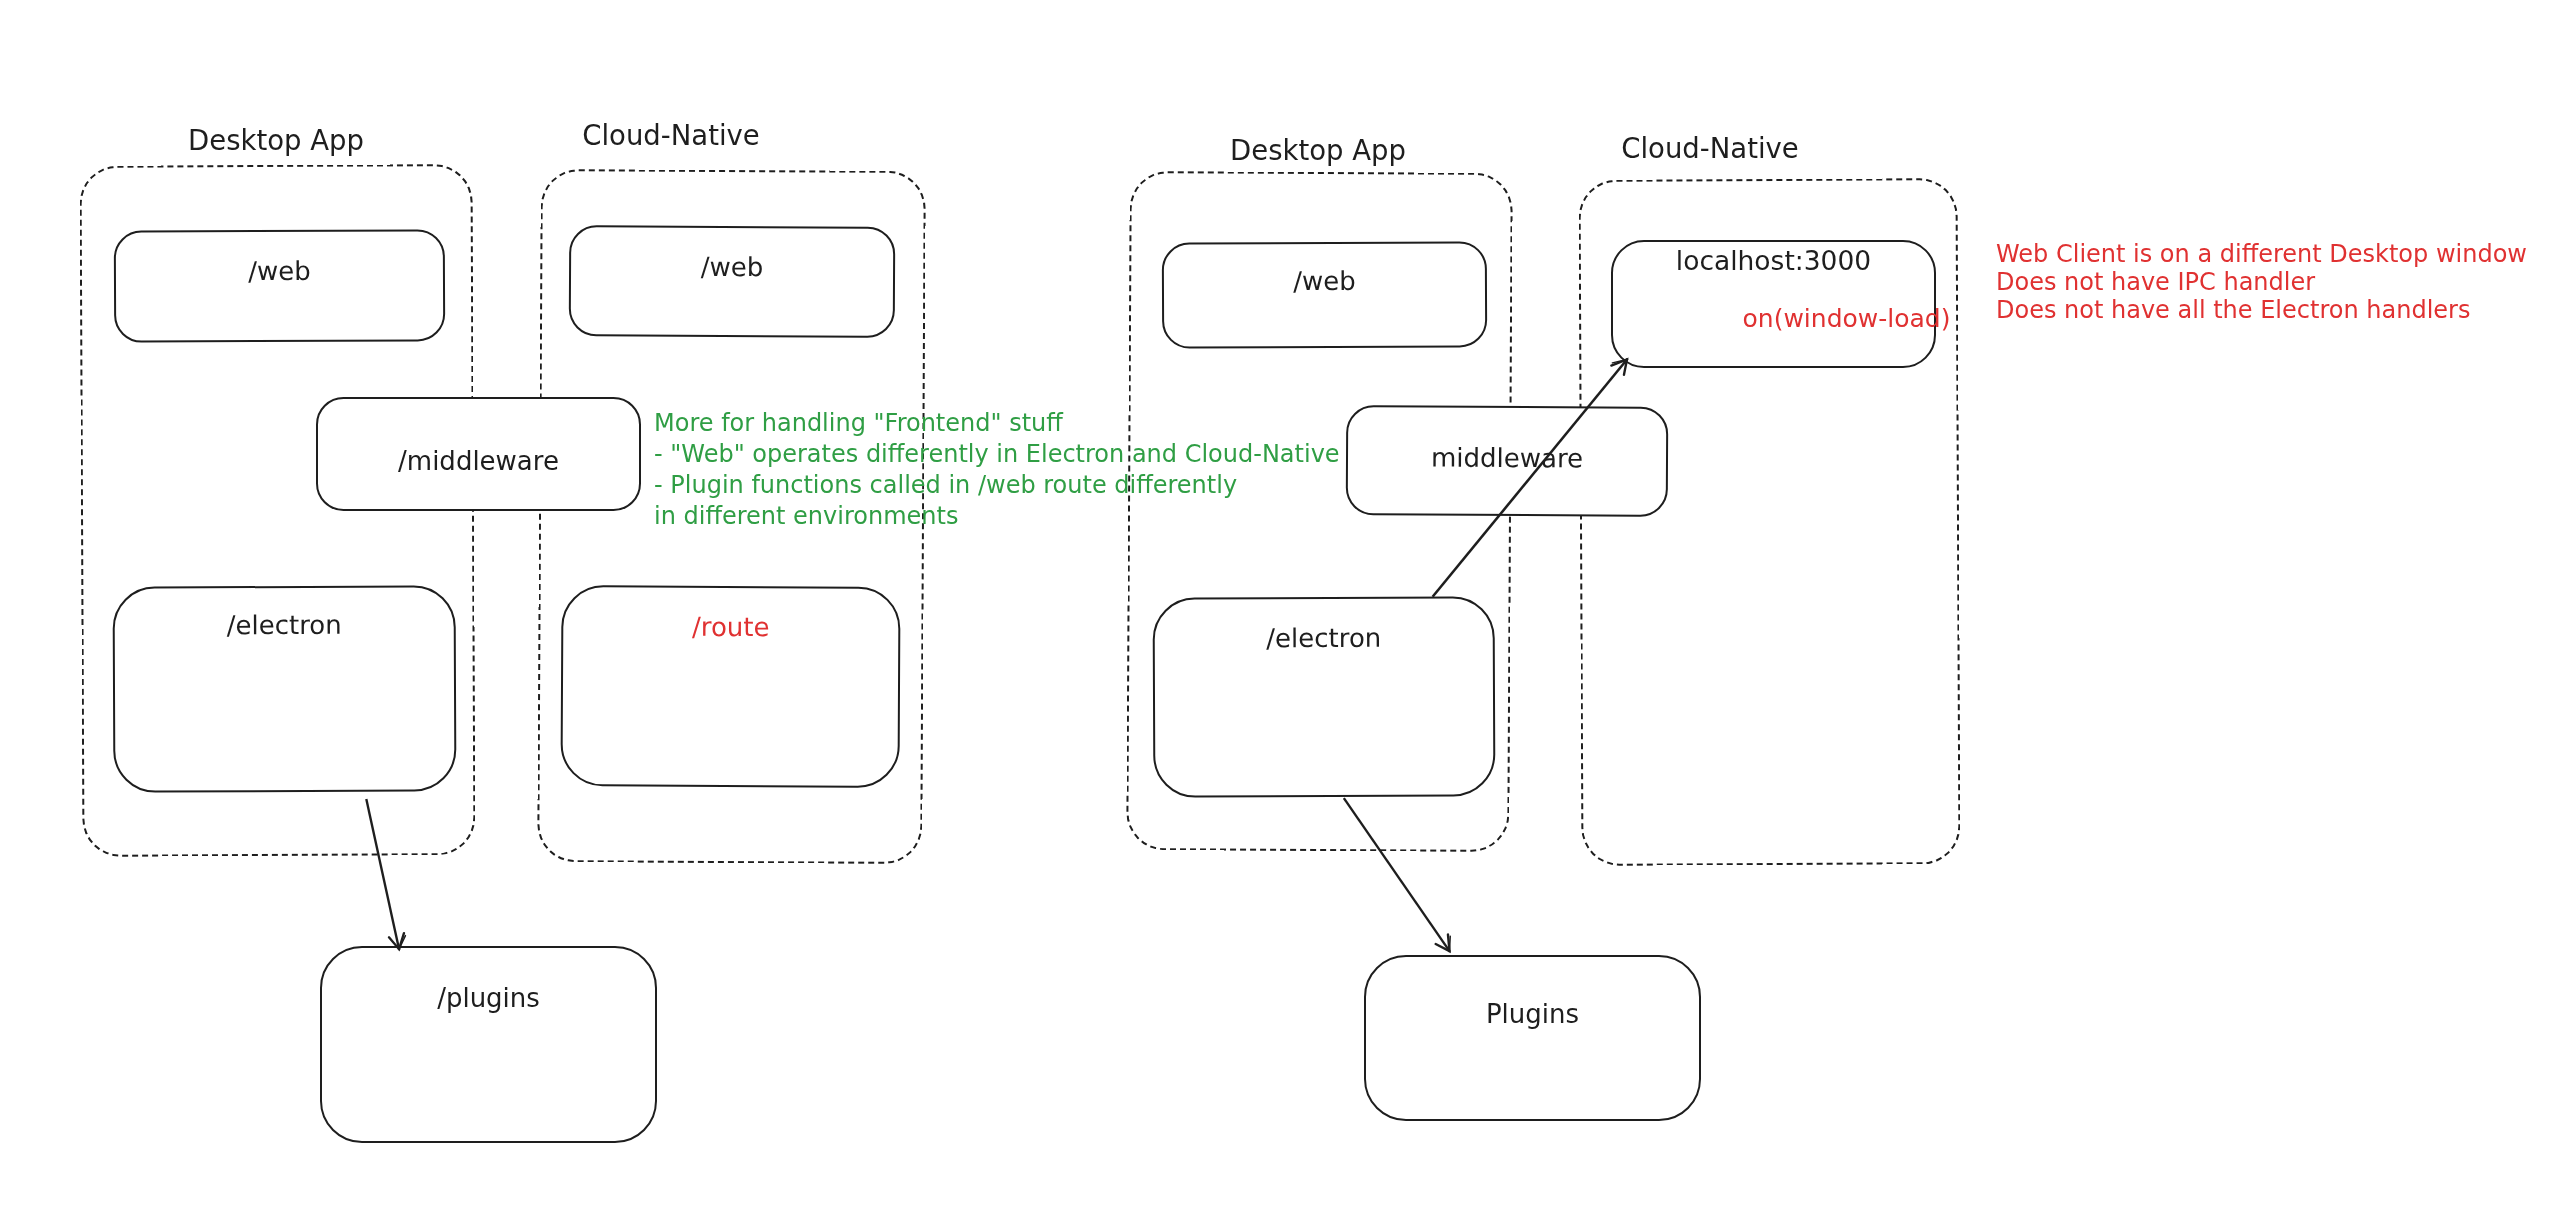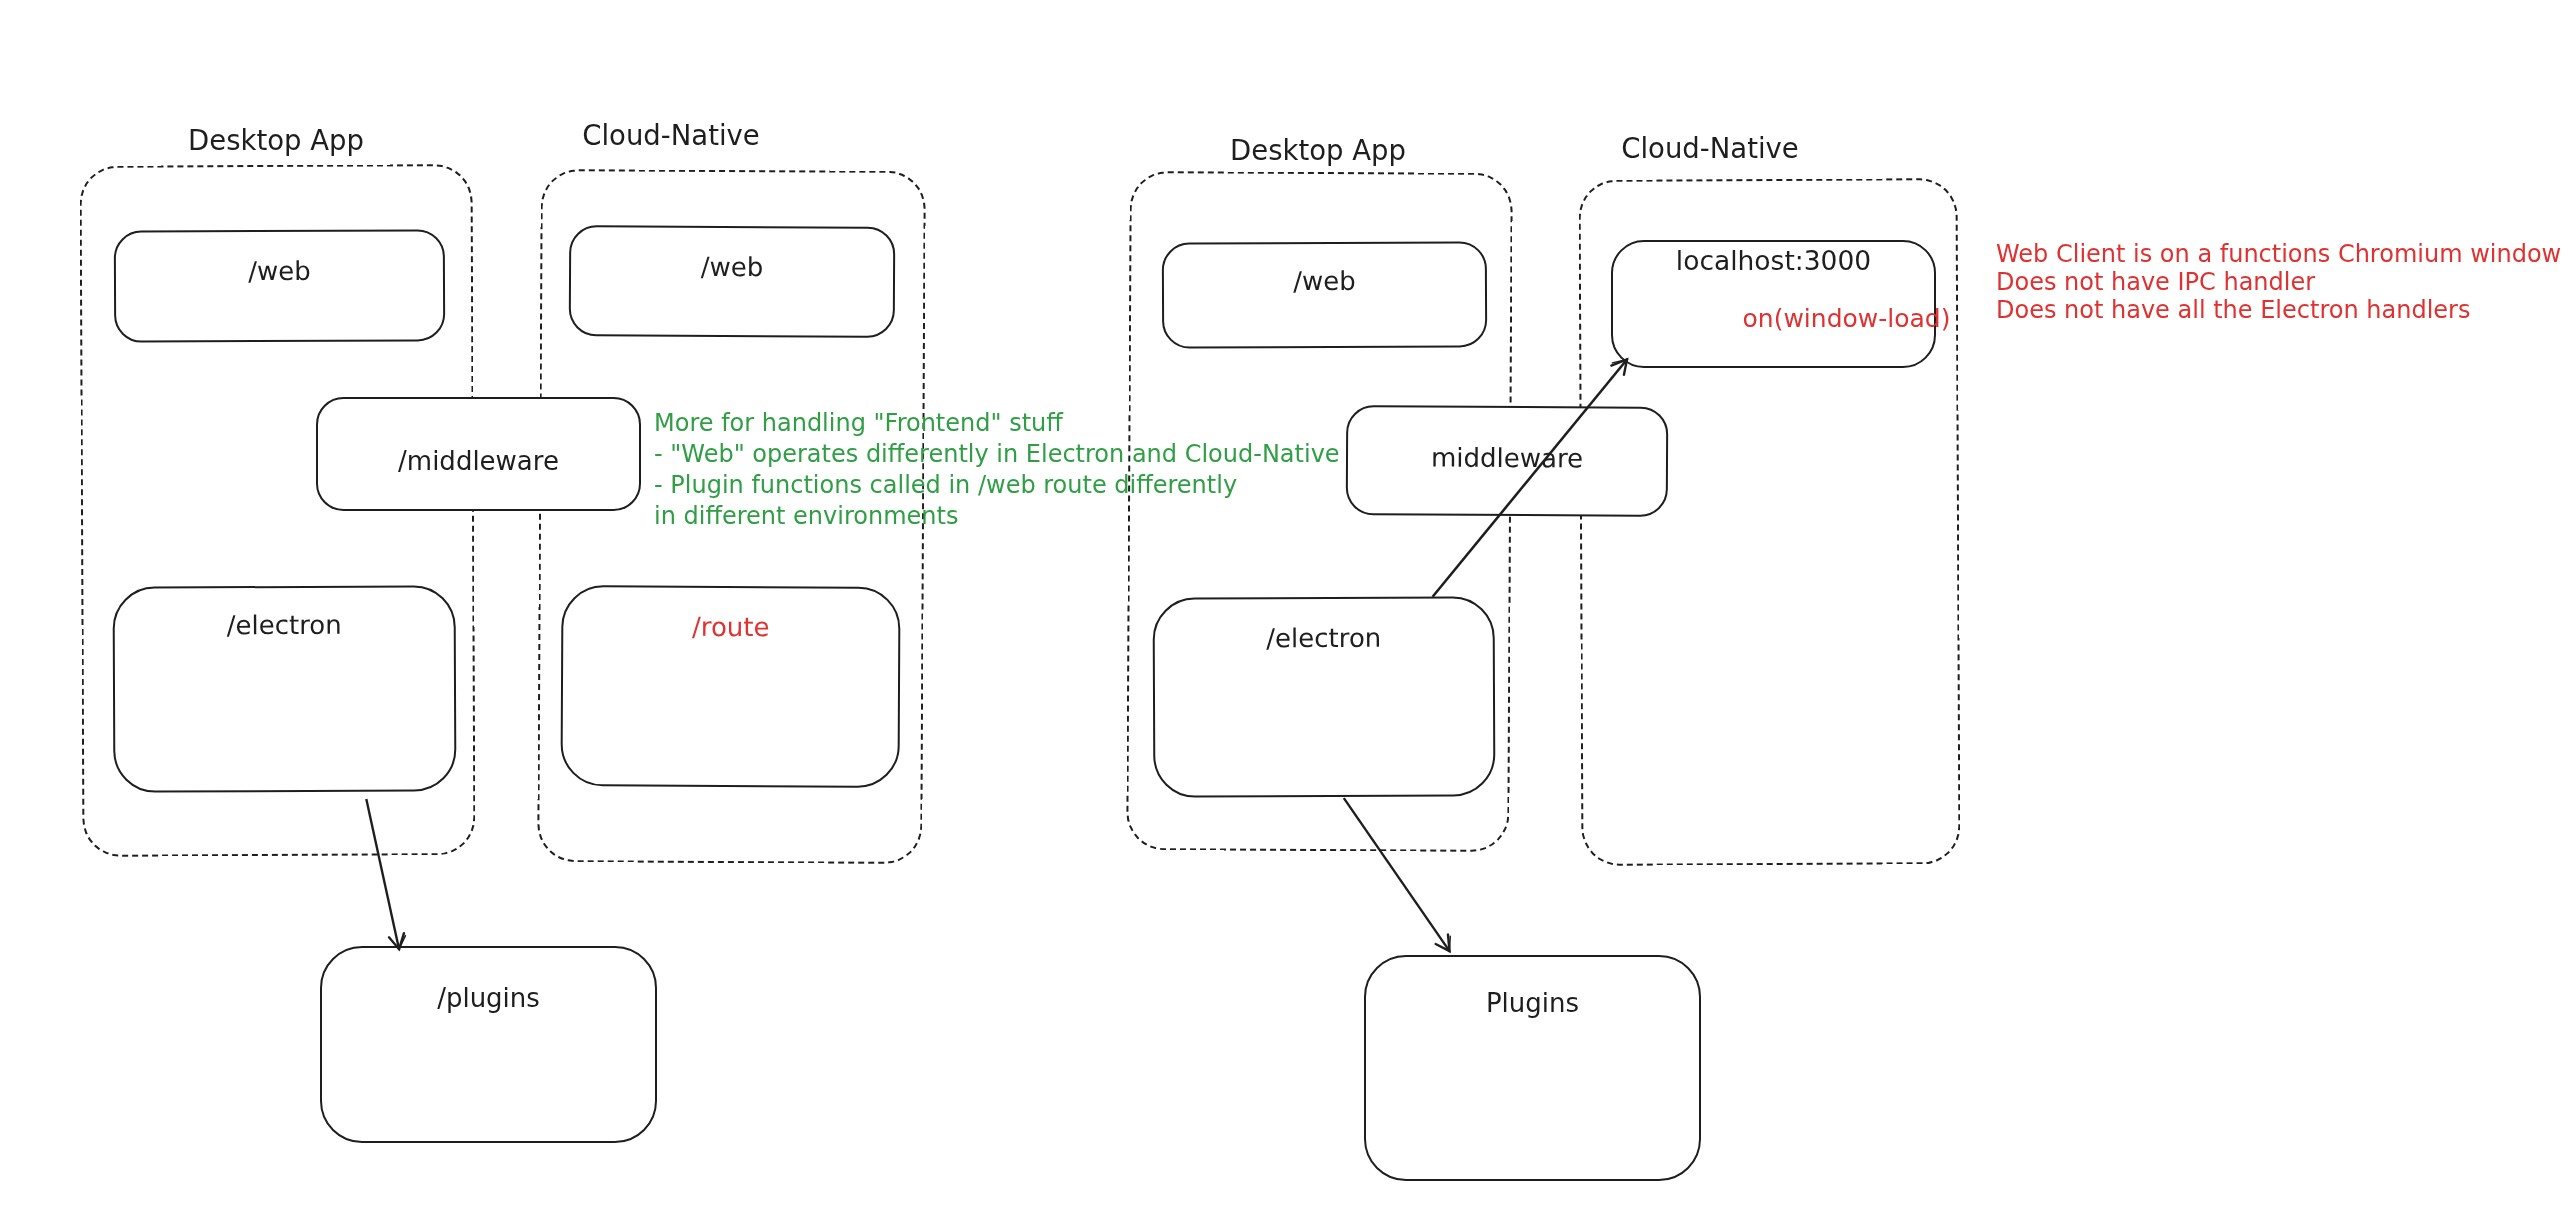--- a/index.html
+++ b/index.html
@@ -134,26 +134,26 @@
   </div>
 
   <div class="node rot-b" style="left:1346px; top:406px; width:322px; height:110px; padding-top:35px;">
     <span class="nlabel">middleware</span>
   </div>
 
   <div class="node r-lg rot-a" style="left:1153px; top:597px; width:342px; height:200px; padding-top:24px;">
     <span class="nlabel">/electron</span>
   </div>
 
-  <div class="node r-lg" style="left:1364px; top:955px; width:337px; height:226px; padding-top:31px;">
+  <div class="node r-lg" style="left:1364px; top:955px; width:337px; height:166px; padding-top:42px;">
     <span class="nlabel">Plugins</span>
   </div>
 
   <div class="annotation red" style="left:1996px; top:240px;">
-    <div>Web Client is on a functions Chromium window</div>
+    <div>Web Client is on a different Desktop window</div>
     <div>Does not have IPC handler</div>
     <div>Does not have all the Electron handlers</div>
   </div>
 
   <svg class="arrows-layer" width="2576" height="1232" viewBox="0 0 2814 1346">
     <defs>
       <marker id="ah" markerUnits="userSpaceOnUse" markerWidth="36" markerHeight="36" refX="1" refY="0" orient="auto" viewBox="-18 -18 36 36">
         <path d="M -16 -9 L 0 0 L -15 8" fill="none" stroke="#1e1e1e" stroke-width="2.6" stroke-linecap="round"></path>
         <path d="M -13 -10 L 0 0" fill="none" stroke="#1e1e1e" stroke-width="1.6" stroke-linecap="round"></path>
       </marker>

